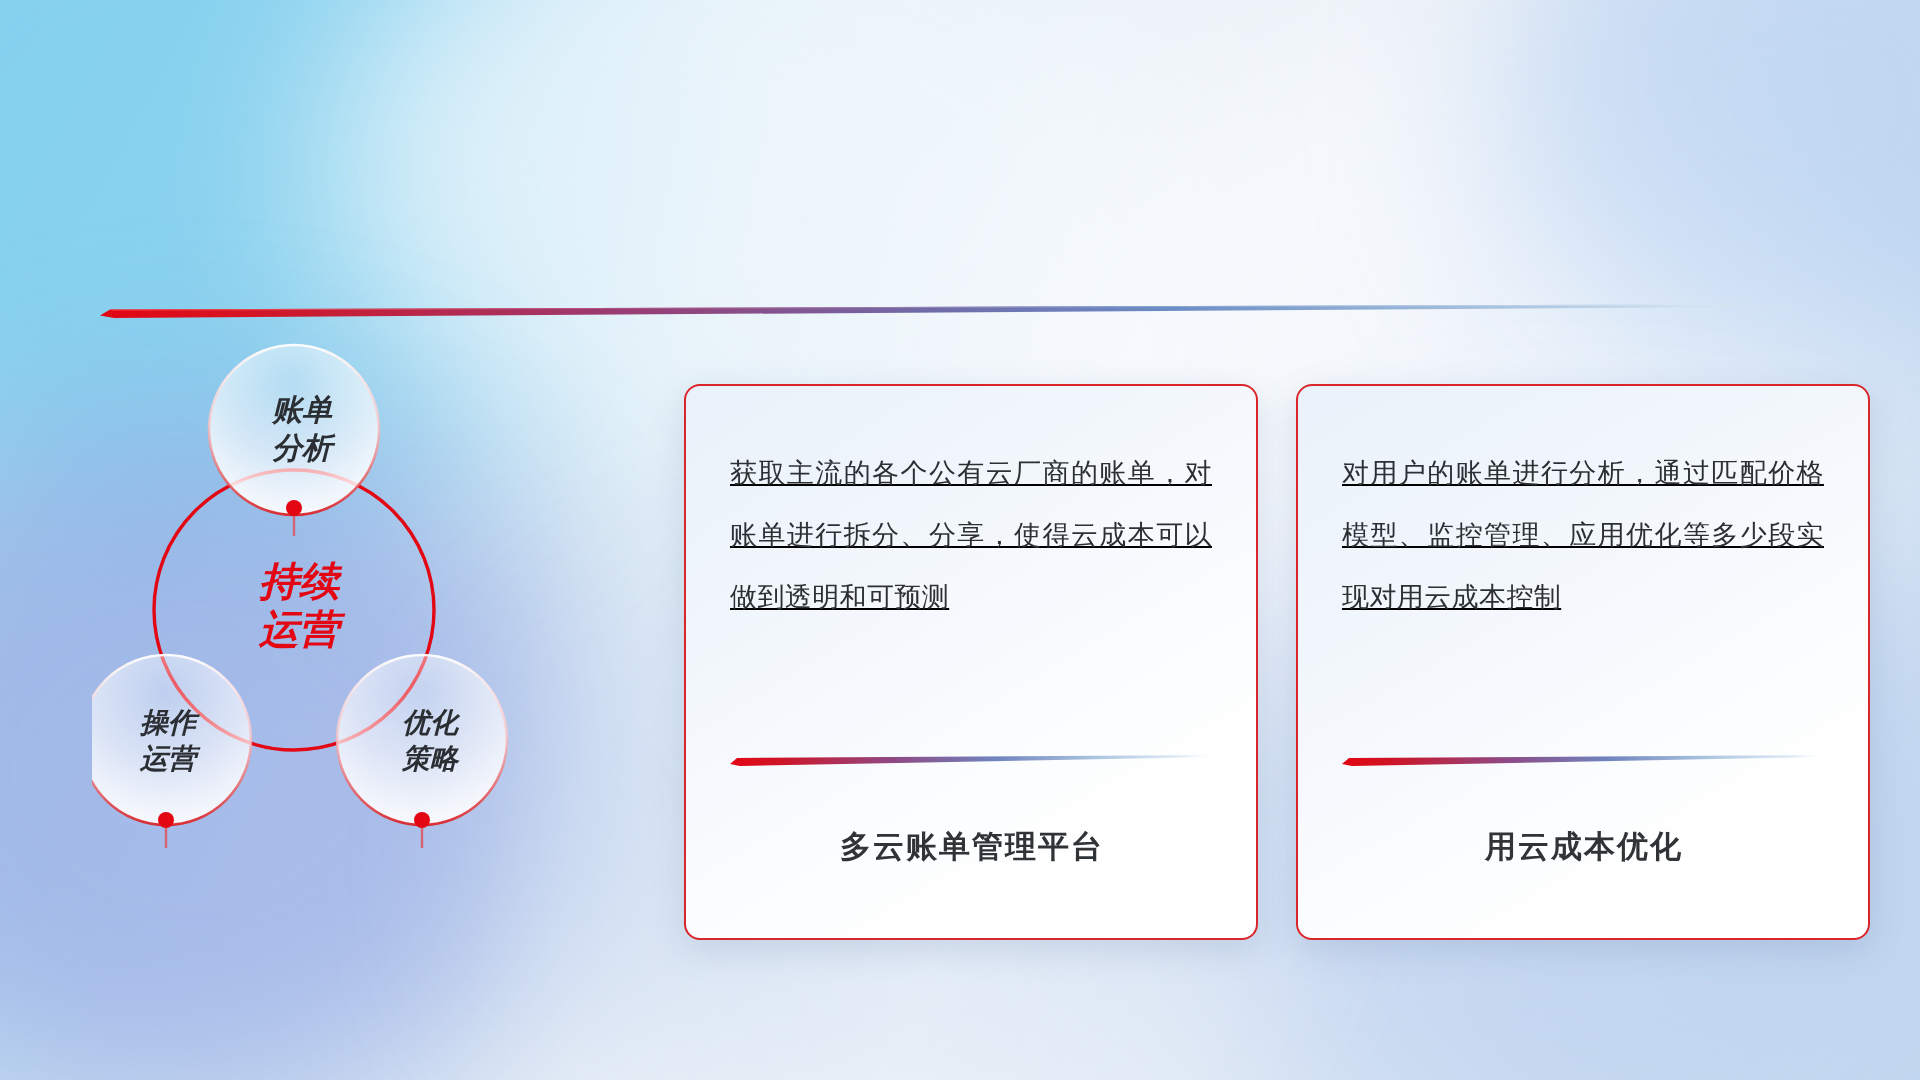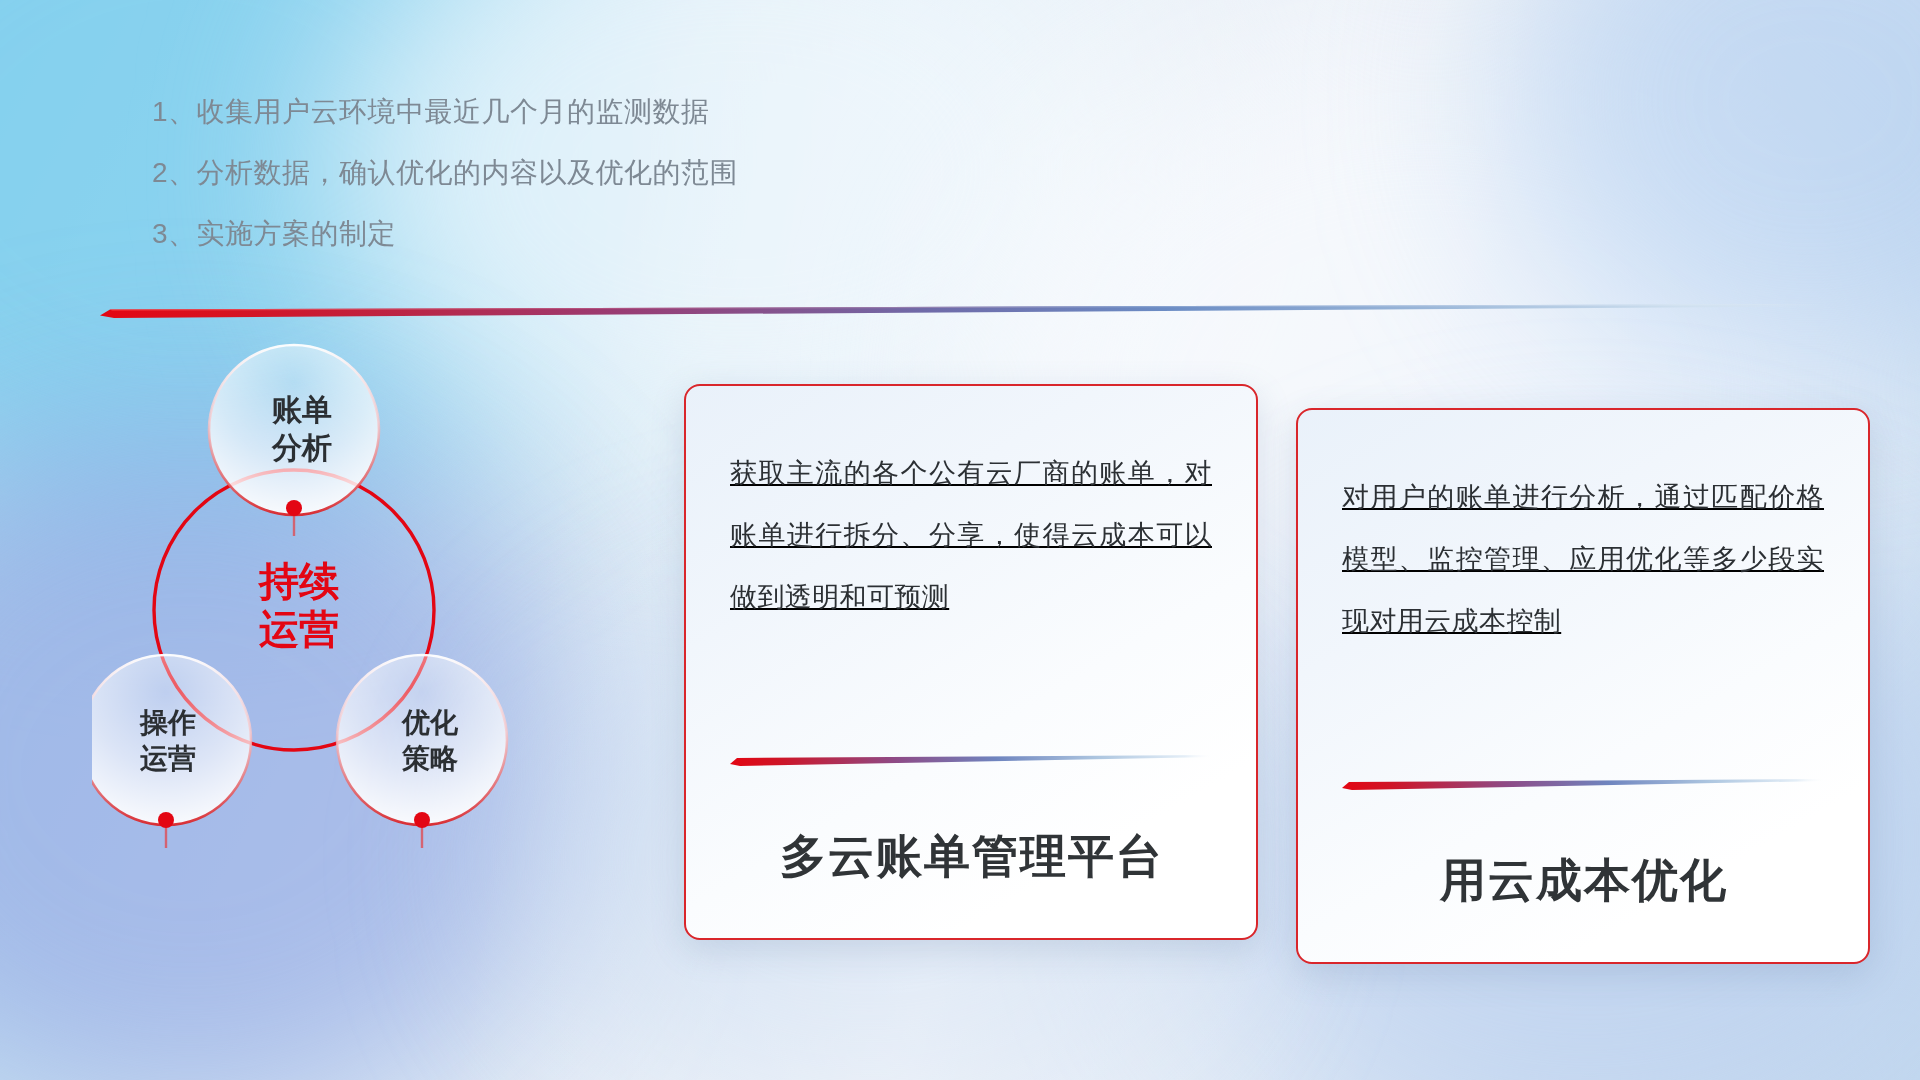--- a/index.html
+++ b/index.html
@@ -51,74 +51,69 @@
   }
   .col-left{left:152px;top:98px;}
   .col-left .step-line{margin-bottom:33px;}
   .col-right{left:1005px;top:152px;}
   .col-right .step-line{margin-bottom:33px;}
 
   
   .divider{position:absolute;left:100px;top:302px;width:1718px;height:16px;}
 
   
-  .venn{position:absolute;left:92px;top:340px;width:530px;height:610px;}
+  .venn{position:absolute;left:92px;top:340px;width:530px;height:610px;font-style:italic;}
   .venn svg{display:block;}
 
   
   .card{
     position:absolute;top:384px;width:570px;height:552px;
     border-radius:16px;
     border:2px solid #d9262b;
     background:linear-gradient(150deg,
        rgba(233,241,250,.96) 0%,
        rgba(241,246,252,.97) 28%,
        rgba(250,252,254,.99) 58%,
        #ffffff 80%,
        #ffffff 100%);
     box-shadow:0 10px 34px rgba(90,120,160,.20);
     overflow:hidden;
   }
   .card-1{left:684px;}
-  .card-2{left:1296px;margin-top:24px;}
+  .card-2{left:1296px;}
   .card-inner{position:absolute;inset:0;padding:56px 44px 0 44px;box-sizing:border-box;text-decoration:underline;}
   .card-body{
     font-size:27px;line-height:62px;color:#2c3034;
     letter-spacing:.4px;text-align:justify;text-align-last:left;
     font-weight:400;
   }
   .card-rule{
     position:absolute;left:44px;top:366px;width:484px;height:12px;
   }
   .card-title{
     position:absolute;left:44px;top:440px;width:484px;
-    font-size:46px;font-weight:700;color:#303437;letter-spacing:2px;
+    font-size:31px;font-weight:700;color:#303437;letter-spacing:2px;
     text-align:center;
   }
 </style>
 </head>
 <body>
 
 <div id="stage">
 
   <div class="bg-base"></div>
   <div class="bg-blob blob-a"></div>
   <div class="bg-blob blob-c"></div>
   <div class="bg-blob blob-d"></div>
   <div class="bg-blob blob-g"></div>
   <div class="bg-blob blob-b"></div>
   <div class="bg-blob blob-e"></div>
   <div class="bg-blob blob-f"></div>
   <div class="bg-sheen"></div>
 
-  <div class="steps col-left">
-    <div class="step-line">1、收集用户云环境中最近几个月的监测数据</div>
-    <div class="step-line">2、分析数据，确认优化的内容以及优化的范围</div>
-    <div class="step-line">3、实施方案的制定</div>
-  </div>
 
   <div class="steps col-right">
   </div>
 
   <div class="divider">
     <svg width="1718" height="16" viewBox="0 0 1718 16" preserveAspectRatio="none">
       <defs>
         <linearGradient id="divGrad" x1="0" y1="0" x2="1" y2="0">
           <stop offset="0" stop-color="#e30613"></stop>
           <stop offset="0.07" stop-color="#d8121f"></stop>

